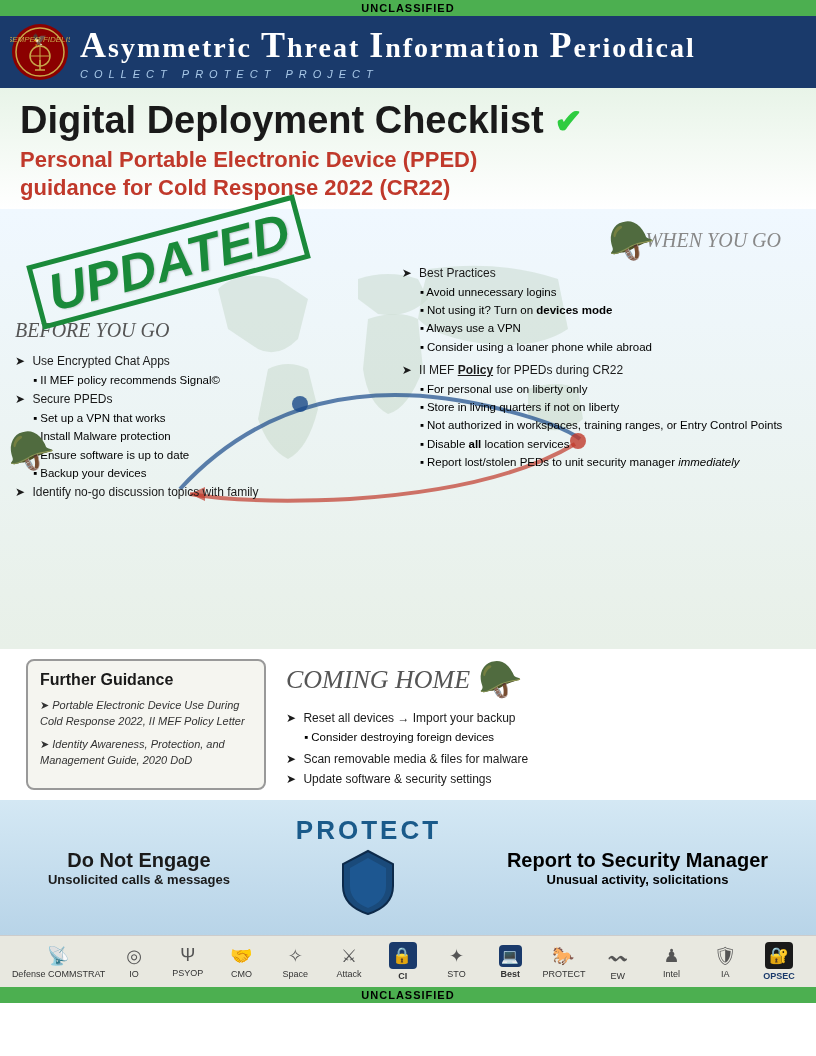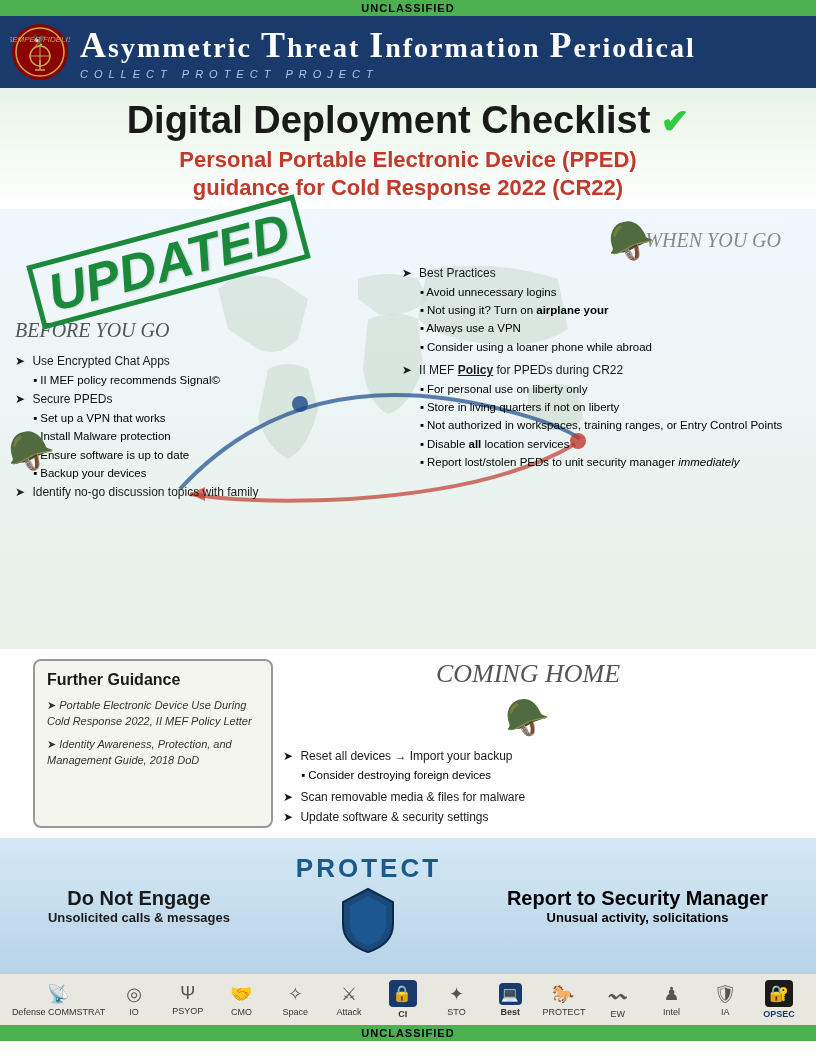--- a/index.html
+++ b/index.html
@@ -50,21 +50,20 @@
       color: #a8c8e8;
       font-size: 11px;
       letter-spacing: 6px;
       margin-top: 2px;
       font-style: italic;
     }
 
     
     .title-section {
       background: linear-gradient(to bottom, #e8f4e8, #fff);
-      text-align: center;
       padding: 12px 20px 6px;
     }
     .main-title {
       font-size: 38px;
       font-weight: 900;
       color: #1a1a1a;
       line-height: 1.1;
       font-family: 'Arial Black', Arial, sans-serif;
     }
     .main-title .checkmark {
@@ -168,21 +167,22 @@
     .sub-item::before {
       content: '▪ ';
     }
     .bold { font-weight: bold; }
     .underline { text-decoration: underline; }
 
     
     .bottom-section {
       display: flex;
       background: #fff;
-      padding: 10px 33px;
+      padding: 10px 26px;
+      gap: 10px;
     }
 
     .further-guidance {
       width: 240px;
       border: 2px solid #999;
       border-radius: 8px;
       padding: 10px 12px;
       background: #f5f5f0;
       flex-shrink: 0;
     }
@@ -207,21 +207,20 @@
     .coming-home-section {
       flex: 1;
       padding: 0 10px;
     }
 
     .coming-home-header {
       display: flex;
       align-items: center;
       gap: 8px;
       margin-bottom: 8px;
-      flex-direction: column;
     }
     .coming-home-title {
       font-size: 26px;
       font-style: italic;
       color: #555;
       font-family: 'Times New Roman', serif;
     }
 
     .protect-section {
       background: linear-gradient(to bottom, #d4e8f4, #b8d4e8);
@@ -459,21 +458,21 @@
       </div>
 
       <div class="when-section">
 
         <div class="checklist-item">
           <span class="arrow">➤</span>
           <span>Best Practices</span>
         </div>
         <div class="sub-item">Avoid unnecessary logins</div>
         <div class="sub-item">
-          Not using it? Turn on <span class="bold">airplane your</span>
+          Not using it? Turn on <span class="bold">devices mode</span>
         </div>
         <div class="sub-item">Always use a VPN</div>
         <div class="sub-item">Consider using a loaner phone while abroad</div>
 
         <div class="checklist-item" style="margin-top:4px;">
           <span class="arrow">➤</span>
           II MEF <span class="bold underline">Policy</span> for PPEDs during CR22
         </div>
         <div class="sub-item">For personal use on liberty only</div>
         <div class="sub-item">Store in living quarters if not on liberty</div>
@@ -487,21 +486,21 @@
       </div>
     </div>
   </div>
 </div>
 
 <div class="bottom-section">
 
   <div class="further-guidance">
     <h3>Further Guidance</h3>
     <div class="guidance-item">Portable Electronic Device Use During Cold Response 2022, II MEF Policy Letter</div>
-    <div class="guidance-item">Identity Awareness, Protection, and Management Guide, 2018 DoD</div>
+    <div class="guidance-item">Identity Awareness, Protection, and Management Guide, 2020 DoD</div>
   </div>
 
   <div class="coming-home-section">
     <div class="coming-home-header">
       <div class="coming-home-title">COMING HOME</div>
       <span style="font-size:36px;">🪖</span>
     </div>
 
     <div class="checklist-item">
       <span class="arrow">➤</span>

